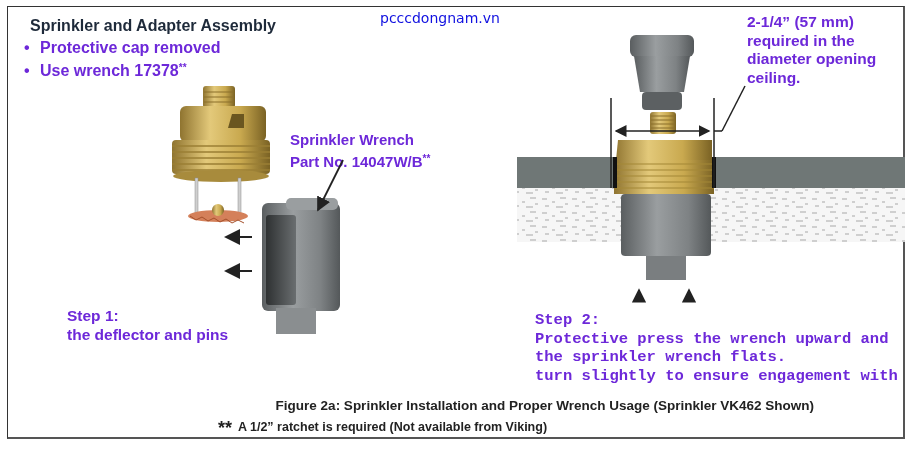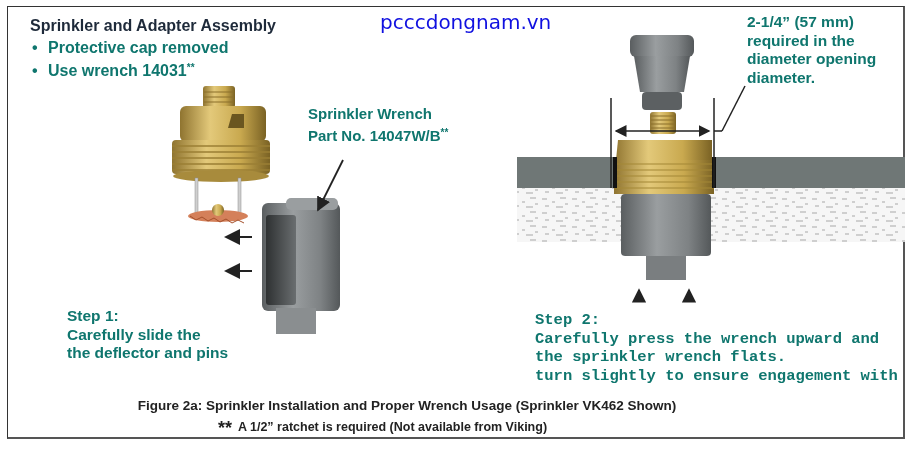--- a/index.html
+++ b/index.html
@@ -1,66 +1,65 @@
 <!DOCTYPE html>
 <html><head>
   <meta charset="utf-8">
   <style>
     html, body { margin: 0; padding: 0; background: #ffffff; }
     body { width: 913px; height: 449px; position: relative; overflow: hidden; font-family: "Liberation Sans", sans-serif; }
     .frame { position: absolute; left: 7px; top: 6px; width: 898px; height: 433px; border: 1px solid #333; border-right: 2px solid #555; border-bottom: 2px solid #555; box-sizing: border-box; }
-    .txt { position: absolute; color: #0f766e; font-weight: bold; font-size: 15.5px; line-height: 18px; white-space: nowrap; }
+    .txt { position: absolute; color: #6d28d9; font-weight: bold; font-size: 15.5px; line-height: 18px; white-space: nowrap; }
     .title { left: 18px; top: 17px; font-size: 16px; color: #1e2a3a; margin-left: 12px; }
-    .bullets { left: 32px; top: 38px; font-size: 16px; line-height: 20px; }
+    .bullets { left: 24px; top: 38px; font-size: 16px; line-height: 20px; }
     .bullets div::before { content: "\2022"; display: inline-block; width: 16px; }
-    .brand { position: absolute; left: 380px; top: 10px; font-family: "DejaVu Sans", sans-serif; font-size: 20px; color: #1010e0; }
-    .wrench-label { left: 290px; top: 104px; font-size: 15px; line-height: 19px; margin-left: 18px; }
+    .brand { position: absolute; left: 380px; top: 10px; font-family: "DejaVu Sans", sans-serif; font-size: 14px; color: #1010e0; }
+    .wrench-label { left: 290px; top: 130px; font-size: 15px; line-height: 19px; }
     .dim-label { left: 747px; top: 13px; font-size: 15.5px; line-height: 18.5px; }
     .step1 { left: 67px; top: 307px; font-size: 15.5px; line-height: 18.5px; }
     .step2 { left: 535px; top: 311px; font-size: 15.5px; line-height: 18.5px; font-family: Liberation Mono, monospace; }
-    .caption { position: absolute; left: 0; width: 814px; text-align: center; top: 398px; font-size: 13.5px; font-weight: bold; color: #222; }
+    .caption { position: absolute; left: 0; width: 814px; text-align: right; top: 398px; font-size: 13.5px; font-weight: bold; color: #222; }
     .footnote { position: absolute; left: 0; width: 765px; text-align: center; top: 418px; font-size: 12.5px; font-weight: bold; color: #222; }
     .footnote .stars { font-size: 18px; vertical-align: -3px; margin-right: 6px; }
     sup { font-size: 10px; vertical-align: 5px; }
     svg { position: absolute; left: 0; top: 0; }
   </style>
 </head>
 <body>
 
 <div class="frame"></div>
 
 <div class="brand">pcccdongnam.vn</div>
 
 <div class="txt title">Sprinkler and Adapter Assembly</div>
 <div class="txt bullets">
   <div><span>Protective cap removed</span></div>
-  <div><span>Use wrench 14031</span><sup>**</sup></div>
+  <div><span>Use wrench 17378</span><sup>**</sup></div>
 </div>
 
 <div class="txt wrench-label">
   <div>Sprinkler Wrench</div>
   <div><span>Part No. 14047W/B</span><sup>**</sup></div>
 </div>
 
 <div class="txt dim-label">
   <div>2-1/4” (57 mm)</div>
   <div>required in the</div>
   <div>diameter opening</div>
-  <div>diameter.</div>
+  <div>ceiling.</div>
 </div>
 
 <div class="txt step1">
   <div>Step 1:</div>
-  <div>Carefully slide the</div>
   <div>the deflector and pins</div>
 </div>
 
 <div class="txt step2">
   <div>Step 2:</div>
-  <div>Carefully press the wrench upward and</div>
+  <div>Protective press the wrench upward and</div>
   <div>the sprinkler wrench flats.</div>
   <div>turn slightly to ensure engagement with</div>
 </div>
 
 <div class="caption">Figure 2a:  Sprinkler Installation and Proper Wrench Usage (Sprinkler VK462 Shown)</div>
 <div class="footnote"><span class="stars">**</span><span>A 1/2” ratchet is required (Not available from Viking)</span></div>
 
 <svg width="913" height="449" viewBox="0 0 913 449">
   <defs>
     <linearGradient id="brassG" x1="0" x2="1" y1="0" y2="0">

